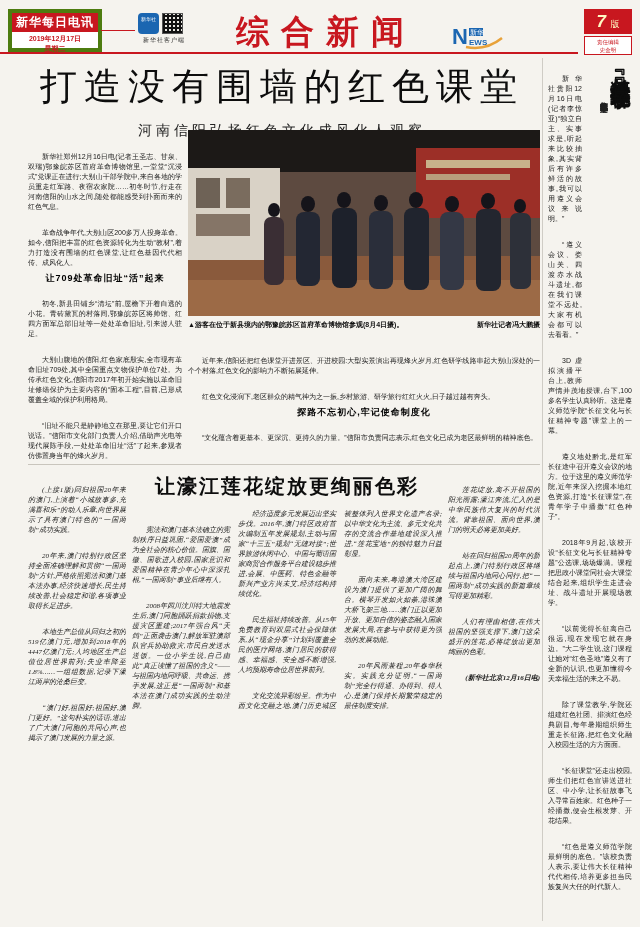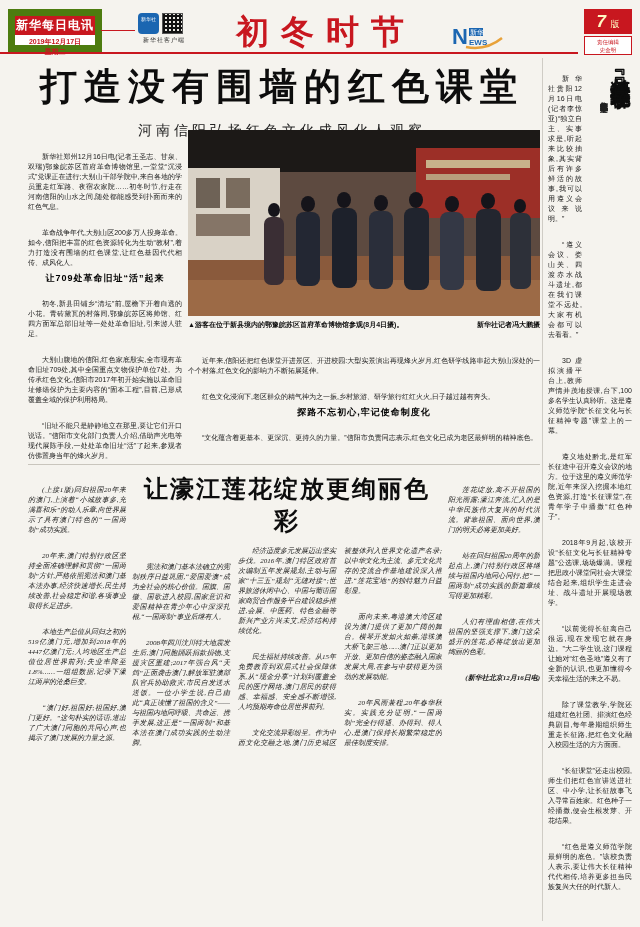--- a/index.html
+++ b/index.html
@@ -1,40 +1,40 @@
 <!DOCTYPE html>
 <html><head>
 <meta charset="utf-8">
 <style>
   html,body { margin:0; padding:0; background:#c9c7c2; }
   .page { position:relative; width:640px; height:927px; background:#f5f3ee; overflow:hidden;
           font-family:"Liberation Sans", sans-serif; color:#1a1a1a; margin:0 auto; }
 
   
-  .mast-box { position:absolute; left:8px; top:9px; width:94px; height:43px; border:7px solid #4d7c0f; background:#fff; box-sizing:border-box; }
+  .mast-box { position:absolute; left:8px; top:9px; width:94px; height:43px; border:4px solid #4d7c0f; background:#fff; box-sizing:border-box; }
   .mast-name { background:#c8171f; color:#fff; font-weight:bold; font-size:12px; text-align:center; line-height:19px; letter-spacing:1px; font-family:"Liberation Serif",serif; }
   .mast-date { color:#c8171f; font-size:7px; text-align:center; line-height:10px; padding-top:2px; font-weight:bold; }
   .mast-line { position:absolute; left:101px; top:30px; width:34px; height:1px; background:#c8171f; }
   .qr-wrap { position:absolute; left:138px; top:13px; width:52px; }
   .qr-row { display:flex; gap:3px; }
   .app-icon { width:21px; height:21px; background:#1b66b1; border-radius:4px; color:#fff; font-size:5px; line-height:7px; text-align:center; padding-top:3px; box-sizing:border-box; }
   .qr-code { width:21px; height:21px; background:
       repeating-linear-gradient(0deg,#111 0 2px,transparent 2px 4px),
       repeating-linear-gradient(90deg,#111 0 2px,#e8e6e0 2px 4px); border:1px solid #555; box-sizing:border-box; }
   .qr-cap { font-size:6px; text-align:center; margin-top:2px; color:#222; letter-spacing:1px; }
   .section-title { position:absolute; left:0; right:0; top:10px; text-align:center; font-size:33px; font-weight:900; color:#c8171f; letter-spacing:12px; text-indent:12px; }
   .news-logo { position:absolute; left:452px; top:24px; width:52px; height:26px; }
   .page-box { position:absolute; right:8px; top:9px; width:48px; height:25px; background:#c8171f; color:#fef9c3; text-align:center; line-height:25px; }
   .page-box .num { font-size:17px; font-weight:bold; font-style:italic; }
   .page-box .ban { font-size:9px; }
   .editor-box { position:absolute; right:8px; top:36px; width:48px; height:19px; border:1px solid #c8171f; box-sizing:border-box; color:#c8171f; font-size:5.5px; line-height:8px; text-align:center; padding-top:1px; background:#fff; }
   .head-rule { position:absolute; left:0; top:52px; width:578px; height:2px; background:#c8171f; }
 
   
-  .hl { position:absolute; left:24px; top:62px; width:516px; text-align:center; font-size:37px; font-weight:700; letter-spacing:7px; color:#0d0d0d; }
+  .hl { position:absolute; left:24px; top:62px; width:516px; text-align:center; font-size:37px; font-weight:400; letter-spacing:7px; color:#0d0d0d; }
   .sub-hl { position:absolute; left:24px; top:110px; width:516px; text-align:center; font-size:14px; letter-spacing:4px; color:#222; font-family:"Liberation Serif",serif;margin-top:12px; }
 
   
   .copy { font-size:7px; line-height:10px; text-align:justify; overflow:hidden; }
   .copy p { margin:16px 0 1px; text-indent:14px; }
   h4.sec { text-align:center; font-size:9px; font-weight:bold; margin:5px 0 4px; letter-spacing:1px; color:#000; }
 
   .col1 { position:absolute; left:28px; top:136px; width:154px; height:326px; }
 
   
@@ -43,21 +43,21 @@
 
   .subcols { position:absolute; left:188px; top:340px; width:352px; height:121px; display:flex; gap:8px;flex-direction:column; }
   .subcols .sc { flex:1; }
 
   .divider-h { position:absolute; left:28px; top:464px; width:512px; height:1px; background:#c9c5bd; }
 
   
   .kai { font-family:"Liberation Serif", serif; font-style:italic; }
   .b-colA { position:absolute; left:28px;  top:469px; width:98px; height:452px; }
   .b-mid  { position:absolute; left:132px; top:469px; width:310px; height:452px; }
-  .b-hl   { text-align:center; font-size:24px; font-weight:900; letter-spacing:2px; color:#0d0d0d; margin:4px 0 9px; font-style:normal; font-family:"Liberation Sans",sans-serif; }
+  .b-hl   { text-align:center; font-size:20px; font-weight:900; letter-spacing:2px; color:#0d0d0d; margin:4px 0 9px; font-style:normal; font-family:"Liberation Sans",sans-serif; }
   .b-cols { column-count:3; column-gap:8px; height:404px; overflow:hidden; }
   .b-colE { position:absolute; left:448px; top:469px; width:92px; height:452px; }
   .signoff { text-align:right; text-indent:0 !important; font-weight:bold; }
 
   
   .strip-rule { position:absolute; left:542px; top:58px; width:1px; height:863px; background:#cfccc5; }
   .strip { position:absolute; left:548px; top:58px; width:84px; height:863px; }
   .v-head { float:right; width:46px; height:316px; margin:4px 0 6px 4px; writing-mode:vertical-rl; }
   .v-hl  { display:block; font-size:20px; font-weight:900; line-height:23px; color:#0d0d0d; letter-spacing:1px; }
   .v-sub { display:block; font-size:8px; line-height:12px; color:#222; padding-top:34px; }
@@ -77,21 +77,21 @@
   <div class="mast-line"></div>
 
   <div class="qr-wrap">
     <div class="qr-row">
       <div class="app-icon">新华社</div>
       <div class="qr-code"></div>
     </div>
     <div class="qr-cap">新华社客户端</div>
   </div>
 
-  <div class="section-title">初冬时节</div>
+  <div class="section-title">综合新闻</div>
 
   <div class="news-logo">
     <svg width="52" height="26" viewBox="0 0 52 26">
       <text x="0" y="20" font-size="22" font-weight="bold" fill="#1b66b1" font-family="Liberation Sans,sans-serif">N</text>
       <rect x="17" y="4" width="14" height="8" fill="#1b66b1"></rect>
       <text x="18" y="11" font-size="7" fill="#ffffff" font-family="Liberation Sans,sans-serif">新华</text>
       <text x="17" y="21" font-size="8" font-weight="bold" fill="#1b66b1" font-family="Liberation Sans,sans-serif">EWS</text>
       <path d="M14 23 Q34 27 50 14" stroke="#e8a23a" stroke-width="2.5" fill="none"></path>
     </svg>
   </div>

